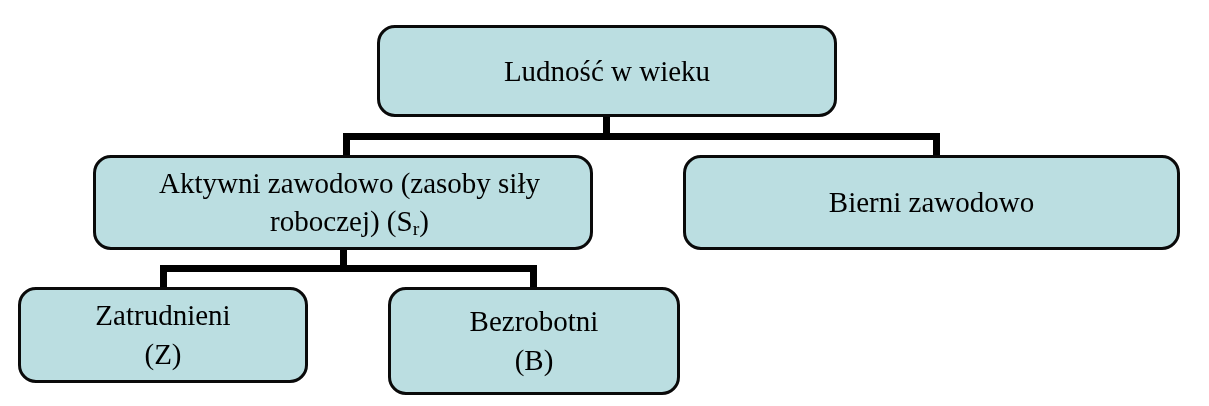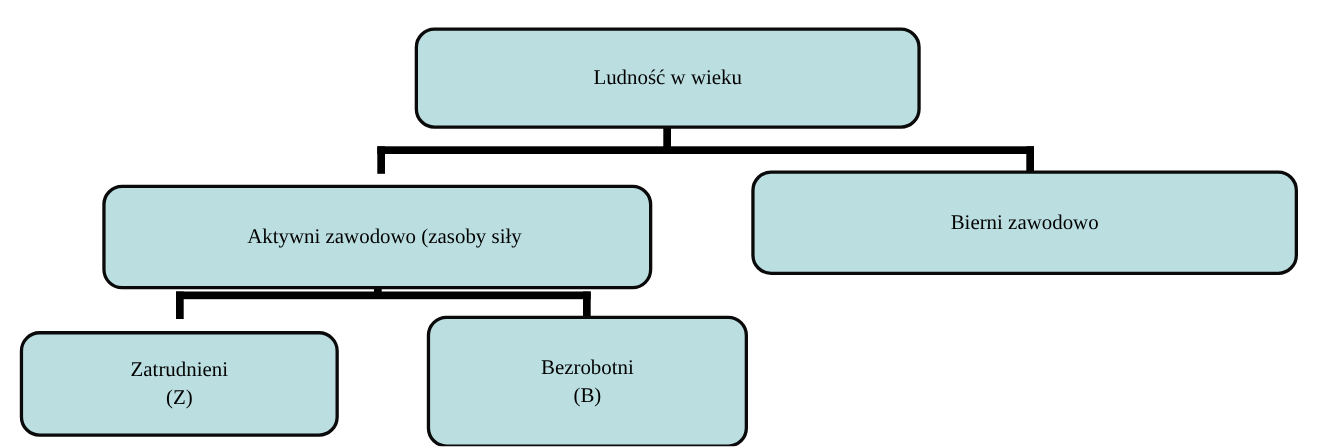--- a/index.html
+++ b/index.html
@@ -23,38 +23,38 @@
   .node {
     position: absolute;
     background: var(--box-fill);
     border: 3px solid var(--box-border);
     border-radius: 18px;
     display: flex;
     flex-direction: column;
     justify-content: center;
     align-items: center;
     text-align: center;
-    font-size: 19px;
+    font-size: 29px;
     line-height: 1.33;
     z-index: 2;
   }
   .conn {
     position: absolute;
     background: var(--connector);
     z-index: 1;
   }
   .sub {
     font-size: 0.68em;
     vertical-align: -0.18em;
   }
   #node-root       { left: 377px; top: 25px;  width: 460px; height: 92px; }
-  #node-active     { left: 93px;  top: 168px; width: 500px; height: 95px; padding-left: 13px; }
+  #node-active     { left: 93px;  top: 155px; width: 500px; height: 95px; padding-left: 13px; }
   #node-passive    { left: 683px; top: 155px; width: 497px; height: 95px; }
-  #node-employed   { left: 18px;  top: 287px; width: 290px; height: 96px; margin-top: 14px; }
-  #node-unemployed { left: 388px; top: 287px; width: 292px; height: 120px; }
+  #node-employed   { left: 18px;  top: 287px; width: 290px; height: 96px; }
+  #node-unemployed { left: 388px; top: 287px; width: 292px; height: 108px; }
 
   #c1-stub       { left: 603px; top: 116px; width: 7px;   height: 22px; }
   #c1-h          { left: 343px; top: 133px; width: 597px; height: 7px;  }
   #c1-drop-left  { left: 343px; top: 133px; width: 7px;   height: 25px; }
   #c1-drop-right { left: 933px; top: 133px; width: 7px;   height: 25px; }
 
   #c2-stub       { left: 340px; top: 248px; width: 7px;   height: 21px; }
   #c2-h          { left: 160px; top: 265px; width: 377px; height: 7px;  }
   #c2-drop-left  { left: 160px; top: 265px; width: 7px;   height: 25px; }
   #c2-drop-right { left: 530px; top: 265px; width: 7px;   height: 25px; }
@@ -73,20 +73,23 @@
   <div class="conn" id="c2-h"></div>
   <div class="conn" id="c2-drop-left"></div>
   <div class="conn" id="c2-drop-right"></div>
 
   <div class="node" id="node-root">
     <div class="line">Ludność w wieku</div>
   </div>
 
   <div class="node" id="node-active">
     <div class="line">Aktywni zawodowo (zasoby siły</div>
+    <div class="line">
+      <span>roboczej) (S</span><span class="sub">r</span><span>)</span>
+    </div>
   </div>
 
   <div class="node" id="node-passive">
     <div class="line">Bierni zawodowo</div>
   </div>
 
   <div class="node" id="node-employed">
     <div class="line">Zatrudnieni</div>
     <div class="line">(Z)</div>
   </div>

